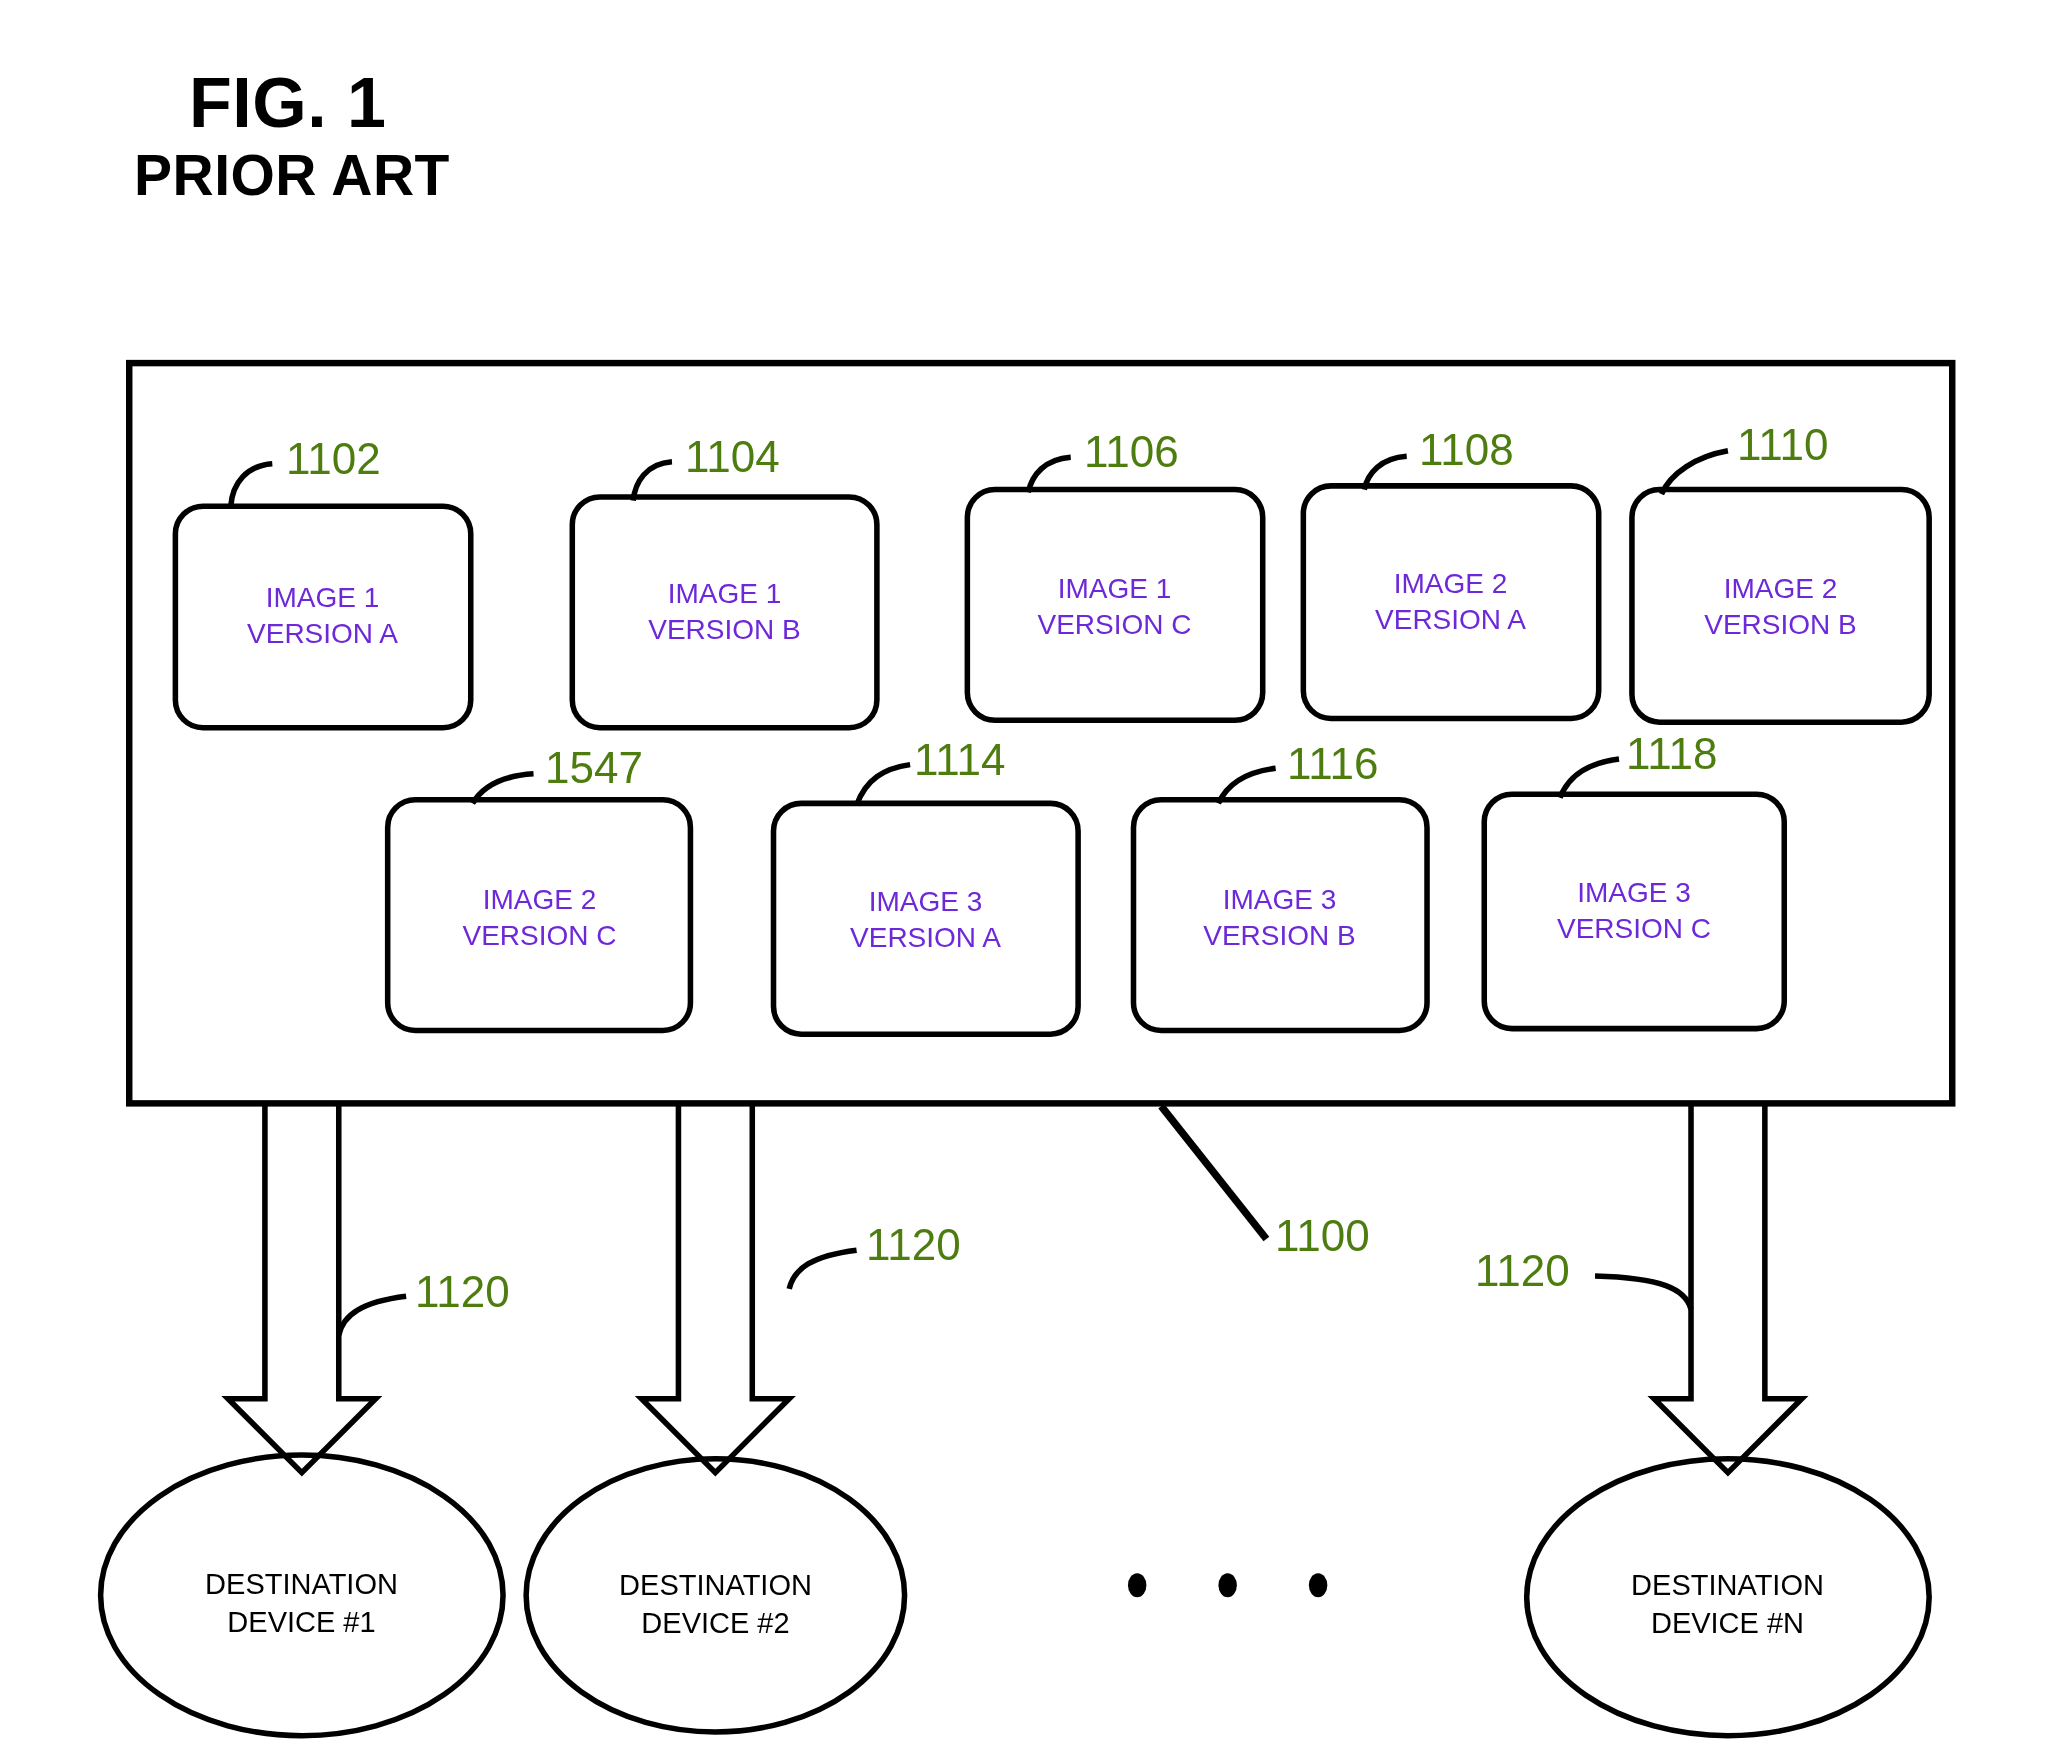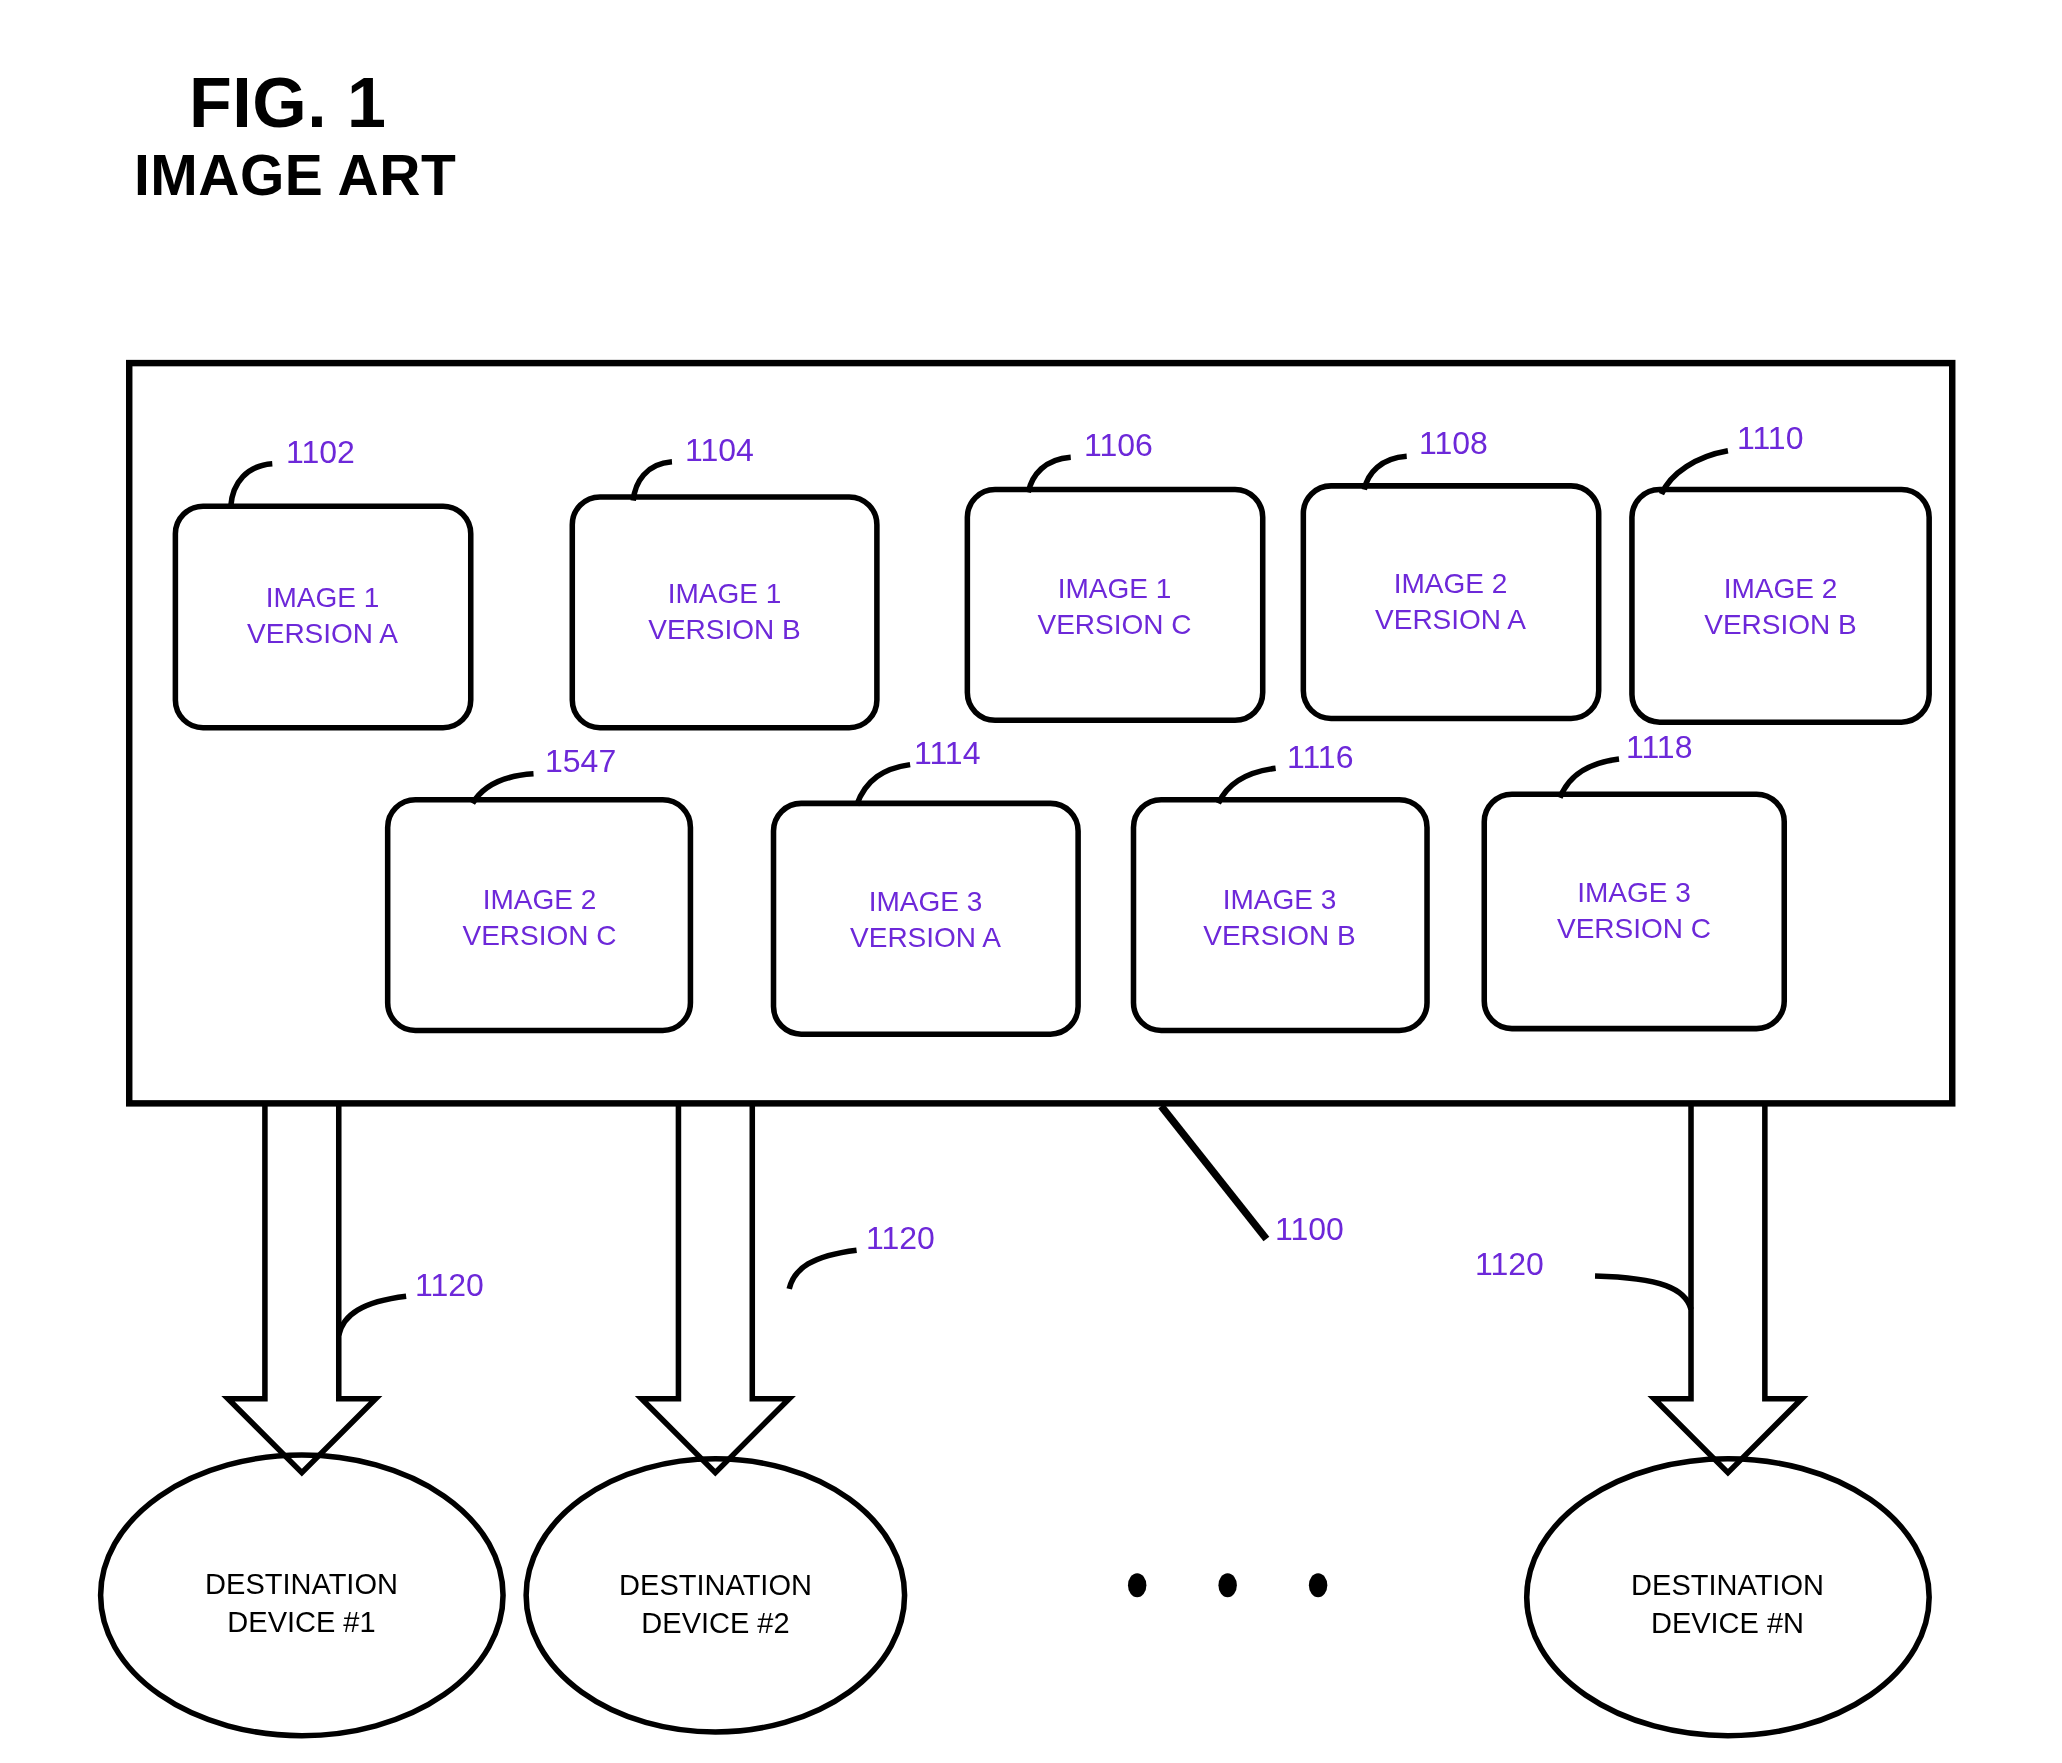--- a/index.html
+++ b/index.html
@@ -59,22 +59,22 @@
     position: absolute;
     text-align: center;
     font-size: 28px;
     line-height: 1.27;
     color: #6d28d9;
     white-space: nowrap;
     pointer-events: none;
   }
   .ref-num {
     position: absolute;
-    font-size: 32px;
-    color: #6d28d9;
+    font-size: 44px;
+    color: #4d7c0f;
     white-space: nowrap;
   }
   .dev-label {
     position: absolute;
     text-align: center;
     font-size: 29px;
     line-height: 1.3;
     color: #000;
     white-space: nowrap;
     pointer-events: none;
@@ -126,21 +126,21 @@
     <ellipse cx="327" cy="1698" rx="218" ry="152" fill="none" stroke="#000" stroke-width="6"></ellipse>
     <ellipse cx="775" cy="1698" rx="205" ry="148" fill="none" stroke="#000" stroke-width="6"></ellipse>
     <ellipse cx="1872" cy="1700" rx="218" ry="150" fill="none" stroke="#000" stroke-width="6"></ellipse>
 
     <ellipse cx="1232" cy="1687" rx="10" ry="13" fill="#000" stroke="none"></ellipse>
     <ellipse cx="1330" cy="1687" rx="10" ry="13" fill="#000" stroke="none"></ellipse>
     <ellipse cx="1428" cy="1687" rx="10" ry="13" fill="#000" stroke="none"></ellipse>
   </svg>
 
   <div class="fig-title">FIG. 1</div>
-  <div class="fig-subtitle">IMAGE ART</div>
+  <div class="fig-subtitle">PRIOR ART</div>
 
 
   <div class="node-label" style="left:175px; top:552px; width:295px;">
     <div>IMAGE 1</div>
     <div>VERSION A</div>
   </div>
   <div class="node-label" style="left:572px; top:548px; width:305px;">
     <div>IMAGE 1</div>
     <div>VERSION B</div>
   </div>

